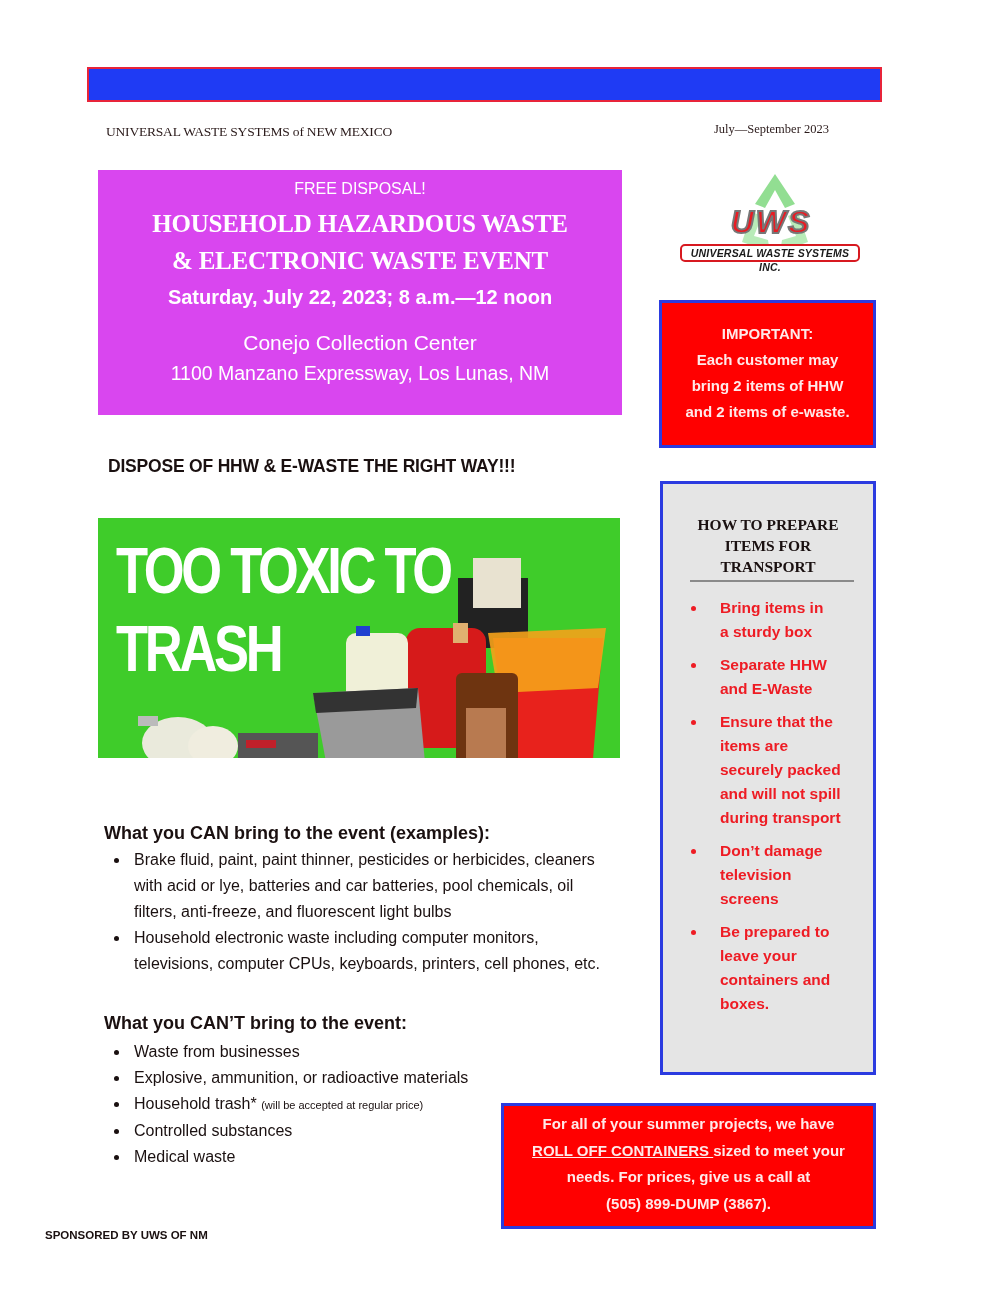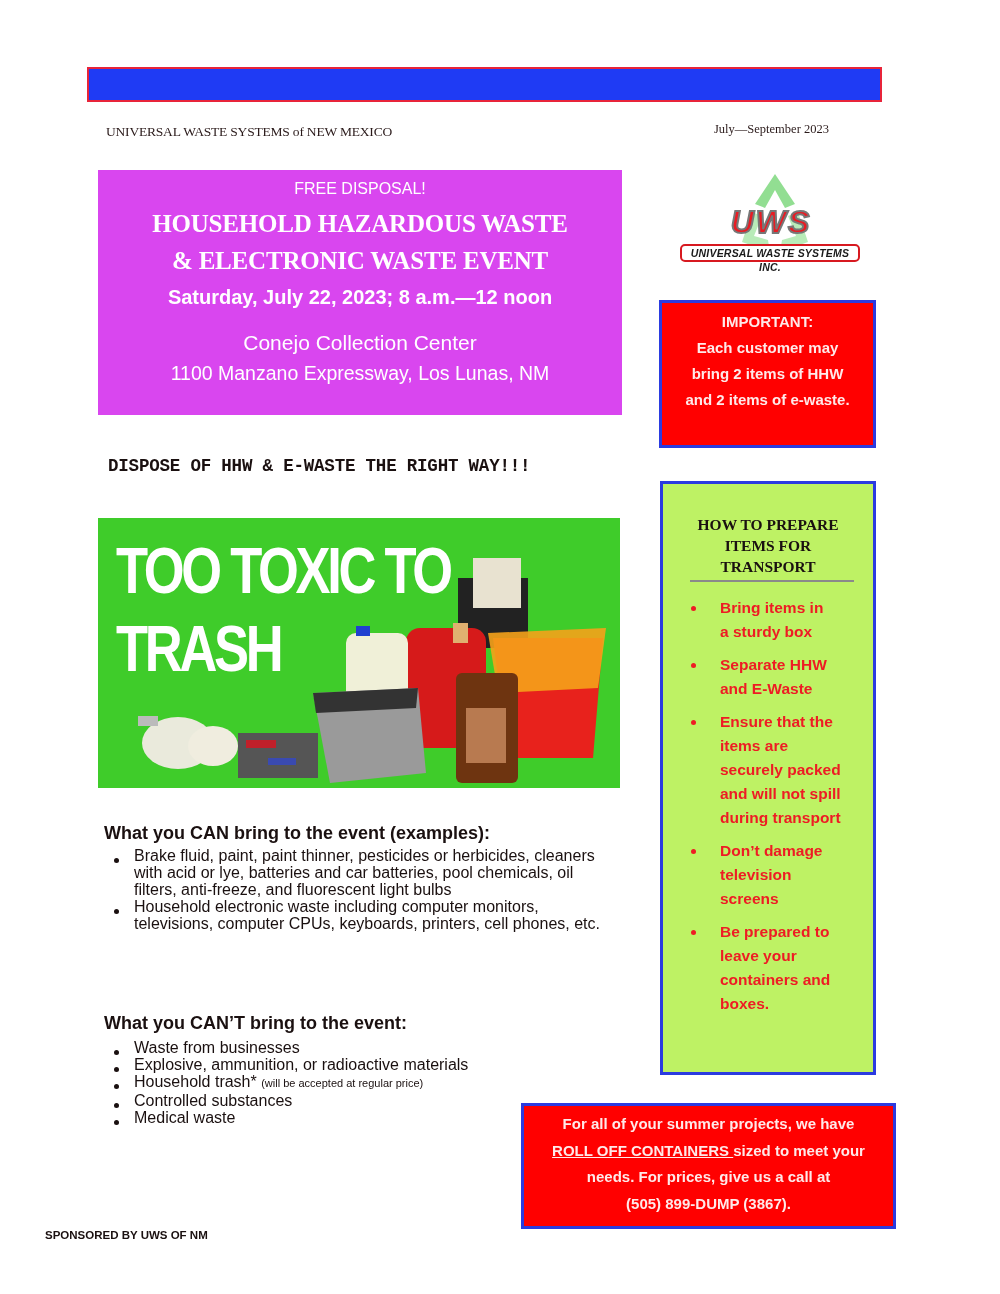--- a/index.html
+++ b/index.html
@@ -30,56 +30,56 @@
   .logo .uws { position: absolute; left: 6px; top: 30px; width: 170px; height: 40px;
     font-family: "Liberation Sans", sans-serif; font-weight: bold; font-style: italic; font-size: 32px;
     line-height: 40px; text-align: center; color: #e81c24; letter-spacing: 2px;
     -webkit-text-stroke: 2px #777; }
   .logo .tag { position: absolute; left: 0; top: 72px; width: 180px; height: 18px;
     border: 2px solid #d71920; border-radius: 5px; background: #fff; text-align: center;
     font-weight: bold; font-style: italic; font-size: 10.5px; line-height: 14px; color: #1a1a1a; letter-spacing: 0.2px; }
 
   .important-box { position: absolute; left: 659px; top: 300px; width: 217px; height: 148px;
     background: #ff0000; border: 3px solid #2b3be0; color: #ffe9e9; text-align: center;
-    font-weight: bold; font-size: 15px; line-height: 26px; padding-top: 6px; }
+    font-weight: bold; font-size: 15px; line-height: 26px; padding-top: 18px; }
 
-  .dispose-heading { position: absolute; left: 108px; top: 456px; font-family: Liberation Mono, monospace;
+  .dispose-heading { position: absolute; left: 108px; top: 456px; font-family: Liberation Sans, sans-serif;
     font-weight: bold; font-size: 17.5px; color: #1a1010; letter-spacing: -0.2px; }
 
-  .toxic-banner { position: absolute; left: 98px; top: 518px; width: 522px; height: 270px;
+  .toxic-banner { position: absolute; left: 98px; top: 518px; width: 522px; height: 240px;
     background: #3fcc2a; overflow: hidden; padding-left: 35px; }
   .toxic-banner .t1, .toxic-banner .t2 { position: absolute; left: 18px; color: #fff; font-weight: bold;
     font-family: "Liberation Sans", sans-serif; font-size: 64px; letter-spacing: -4px; line-height: 66px;
     transform: scaleX(0.82); transform-origin: left; }
   .toxic-banner .t1 { top: 20px; }
   .toxic-banner .t2 { top: 98px; }
 
   .how-box { position: absolute; left: 660px; top: 481px; width: 216px; height: 594px;
-    background: #bef264; border: 3px solid #2b3be0; }
+    background: #e5e5e5; border: 3px solid #2b3be0; }
   .how-box .heading { position: absolute; top: 30px; left: 0; right: 0; text-align: center;
     font-family: "Liberation Serif", serif; font-weight: bold; font-size: 15.5px; line-height: 21px; color: #1a1010; }
   .how-box .rule { position: absolute; top: 96px; left: 27px; width: 164px; height: 2px; background: #8a8a8a; }
   .how-box ul { position: absolute; top: 112px; left: 25px; right: 10px; list-style: none; }
   .how-box li { position: relative; padding-left: 32px; color: #ee1c24; font-weight: bold;
     font-size: 15.5px; line-height: 24px; margin-bottom: 9px; }
   .how-box li .dot { position: absolute; left: 3px; top: 10px; width: 5px; height: 5px; border-radius: 50%; background: #ee1c24; }
 
   .can-heading, .cant-heading { position: absolute; left: 104px; font-weight: bold; font-size: 18px; color: #1a1010; }
   .can-heading { top: 823px; }
   .cant-heading { top: 1013px; }
-  .list { position: absolute; left: 110px; list-style: none; font-size: 16px; line-height: 17px; color: #1a1010; }
+  .list { position: absolute; left: 110px; list-style: none; font-size: 16px; line-height: 26px; color: #1a1010; }
   .can-list { top: 847px; width: 510px; }
   .cant-list { top: 1039px; width: 420px; }
   .list li { position: relative; padding-left: 24px; }
   .list li .dot { position: absolute; left: 4px; top: 11px; width: 5px; height: 5px; border-radius: 50%; background: #1a1010; }
   .list .note { font-size: 11px; }
 
   .rolloff-box { position: absolute; left: 501px; top: 1103px; width: 375px; height: 126px;
     background: #ff0000; border: 3px solid #2b3be0; color: #ffe9e9; text-align: center;
-    font-weight: bold; font-size: 15px; line-height: 26.5px; padding-top: 5px; margin-left: 20px; }
+    font-weight: bold; font-size: 15px; line-height: 26.5px; padding-top: 5px; }
   .rolloff-box .u { text-decoration: underline; text-align: right; }
 
   .sponsor { position: absolute; left: 45px; top: 1229px; font-weight: bold; font-size: 11.5px; color: #1a1010; }
 </style>
 </head>
 <body>
 
 <div class="top-bar"></div>
 <div class="org-name">UNIVERSAL WASTE SYSTEMS of NEW MEXICO</div>
 <div class="issue-date">July—September 2023</div>

